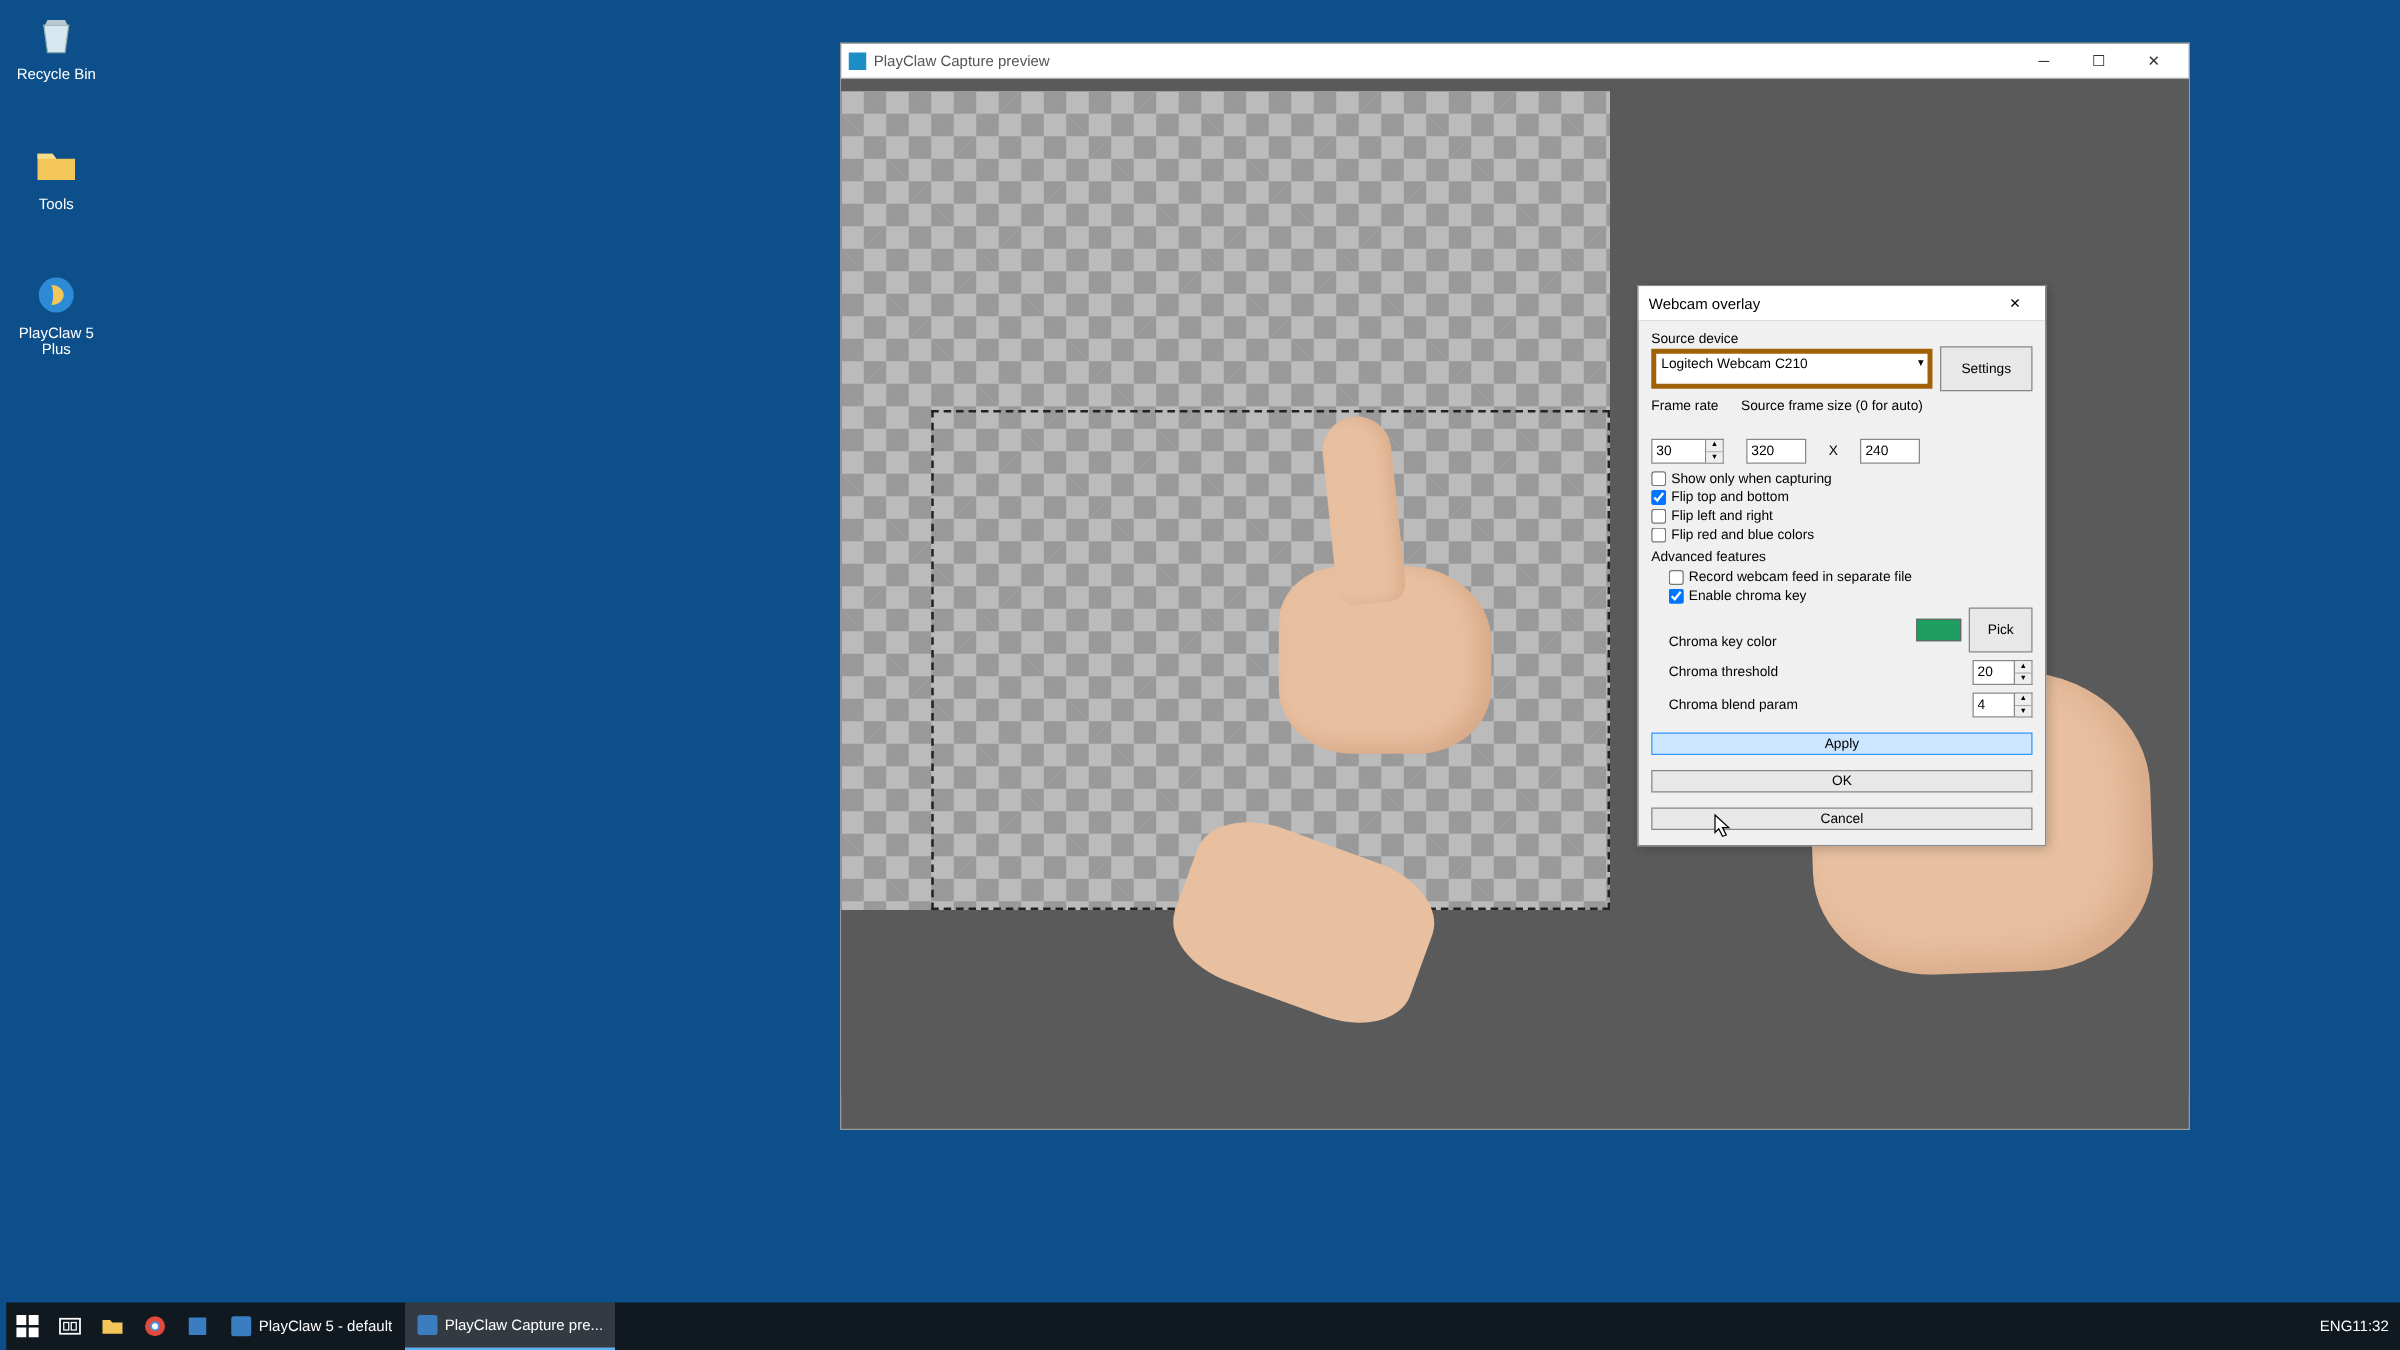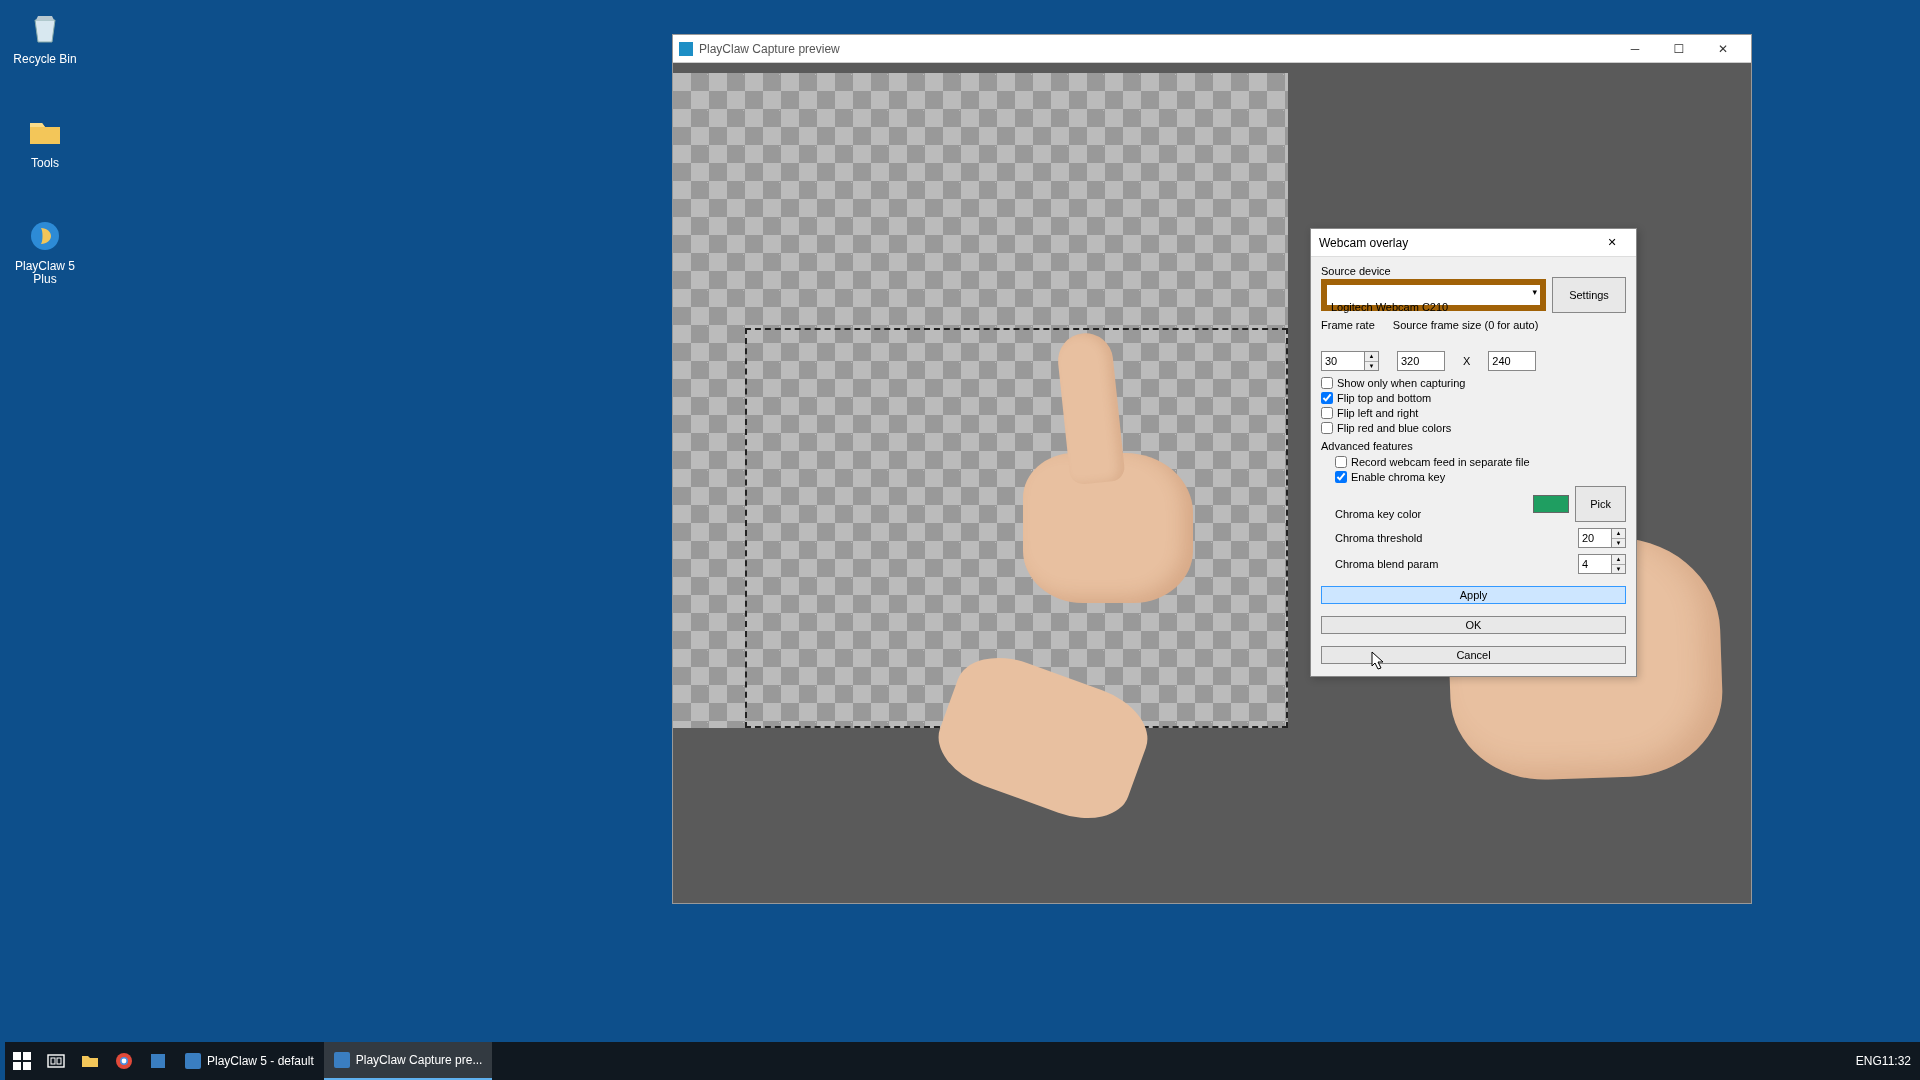--- a/index.html
+++ b/index.html
@@ -49,21 +49,21 @@
 .hand-big { left: 1580px; top: 760px; width: 380px; height: 380px; transform: scale(1.6) rotate(-2deg); }
 
 
 .dialog { position: absolute; left: 1310px; top: 228px; width: 327px; background: #f0f0f0; border: 1px solid #888; font-size: 11px; box-shadow: 2px 2px 8px rgba(0,0,0,.2); }
 .dialog-title { height: 28px; background: #fff; display: flex; align-items: center; padding: 0 8px; border-bottom: 1px solid #ddd; }
 .dialog-title span { flex: 1; font-size: 12px; }
 .dialog-close { width: 32px; height: 26px; display: flex; align-items: center; justify-content: center; cursor: pointer; }
 .dialog-body { padding: 8px 10px 12px; }
 .row { display: flex; align-items: center; gap: 6px; margin-bottom: 6px; }
 .lbl { font-size: 11px; }
-.combo { flex: 1; border: 6px solid #a16207; background: #fff; padding: 16px 16px 2px 4px; position: relative; height: 32px; font-size: 11px; }
+.combo { flex: 1; border: 4px solid #a16207; background: #fff; padding: 2px 16px 2px 4px; position: relative; height: 32px; font-size: 11px; }
 .combo::after { content: "▾"; position: absolute; right: 3px; top: 2px; font-size: 9px; }
 .btn { border: 1px solid #888; background: #e8e8e8; padding: 2px 14px; cursor: pointer; height: 36px; display: flex; align-items: center; justify-content: center; font-size: 11px; }
 .btn.wide { width: 74px; }
 .btn.pressed { border-color: #3399ff; background: #cde6ff; }
 .spin { display: flex; }
 .spin input { width: 44px; border: 1px solid #888; padding: 1px 3px; font-size: 11px; height: 20px; }
 .spin .arrows { width: 14px; display: flex; flex-direction: column; border: 1px solid #888; border-left: none; }
 .spin .arrows div { flex: 1; font-size: 6px; display: flex; align-items: center; justify-content: center; cursor: pointer; background: #eee; }
 .spin .arrows div:first-child { border-bottom: 1px solid #aaa; }
 .txt { width: 48px; border: 1px solid #888; padding: 1px 3px; font-size: 11px; height: 20px; }

